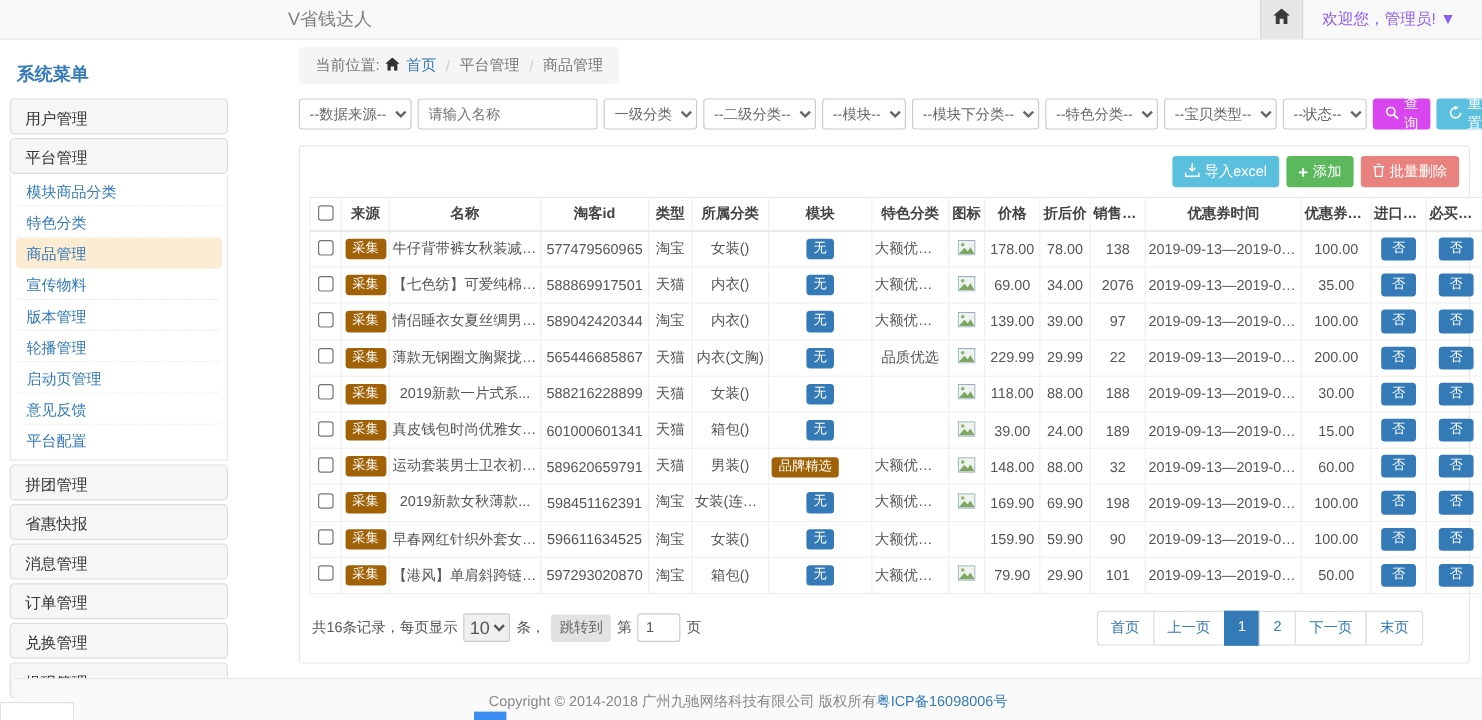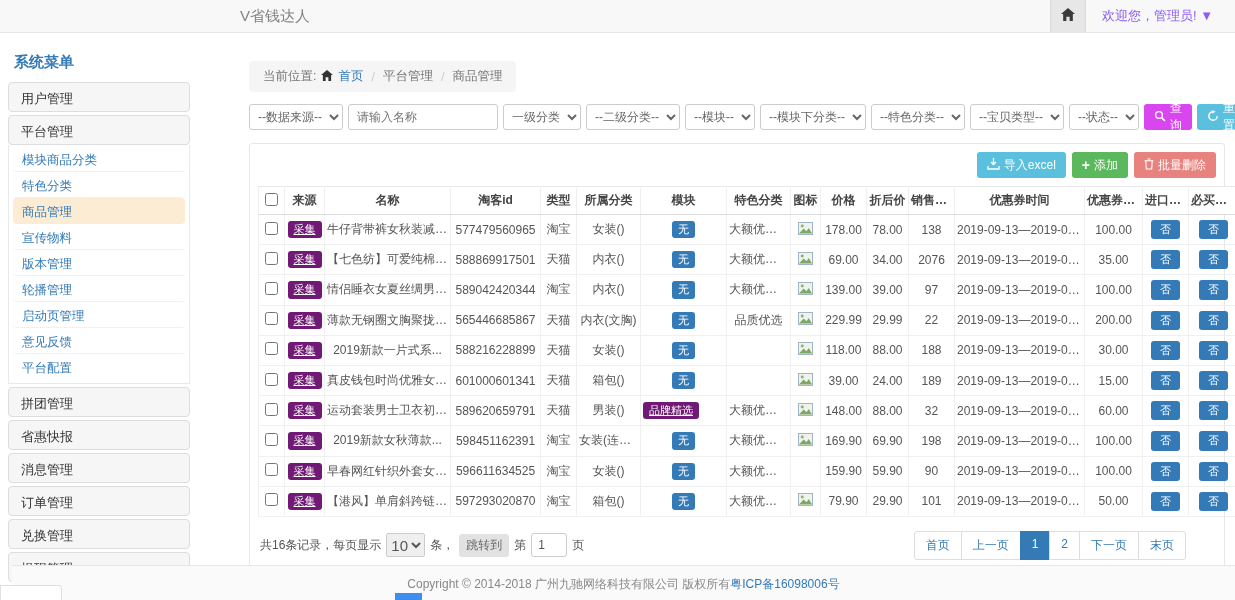--- a/index.html
+++ b/index.html
@@ -20,21 +20,21 @@
   .sidebar { width:182px; margin:14px 0 0 8px; flex:none; }
   .sidebar-title { color:#337ab7; font-weight:bold; font-size:15px; margin:6px 0 10px 6px; }
   .menu-group { background:#f6f6f6; border:1px solid #ddd; border-radius:4px;
     padding:7px 12px; font-size:13px; color:#333; margin-top:3px; cursor:pointer; height:30px; }
   .submenu { background:#fff; border:1px solid #e9e9e9; border-top:none; padding:1px 4px 3px 4px; }
   .menu-link { color:#337ab7; font-size:12.5px; padding:6px 9px; border-bottom:1px dotted #e3e3e3;
     cursor:pointer; border-radius:4px; height:26px; }
   .menu-link:last-child { border-bottom:none; }
   .menu-link.active { background:#fcecd4; border-bottom-color:transparent; }
 
-  .main { flex:1; margin:28px 10px 0 20px; min-width:0;padding-left:39px; }
+  .main { flex:1; margin:6px 10px 0 20px; min-width:0;padding-left:39px; }
   .breadcrumb { display:inline-flex; align-items:center; gap:5px; background:#f5f5f5;
     border-radius:4px; padding:7px 14px; font-size:12.5px; color:#777; }
   .breadcrumb .bc-home { color:#337ab7; cursor:pointer; }
   .breadcrumb .sep { color:#ccc; margin:0 3px; }
 
   
   .filters { display:flex; align-items:center; gap:5px; margin-top:12px; flex-wrap:nowrap; }
   .fsel, .finput { height:26px; border:1px solid #ccc; border-radius:3px; font-size:12px;
     color:#666; background:#fff; padding:2px 4px; font-family:inherit; }
   .finput { padding:2px 8px; }
@@ -46,21 +46,21 @@
   .btn-danger-soft { background:#e8827e; }
 
   
   .panel { border:1px solid #e7e7e7; border-radius:3px; margin-top:13px; padding:8px; background:#fff; }
   .panel-actions { display:flex; justify-content:flex-end; gap:6px; margin-bottom:8px; }
   table { width:100%; border-collapse:collapse; table-layout:fixed; font-size:12px; color:#555; }
   th,td { border:1px solid #f0f0f0; border-top:1px solid #e7e7e7; padding:5px 2px; text-align:center;
     white-space:nowrap; overflow:hidden; text-overflow:ellipsis; }
   thead th { color:#444; font-weight:bold; background:#fff; border-bottom:1px solid #ddd; }
   .badge { display:inline-block; color:#fff; border-radius:3px; padding:2px 6px; font-size:11px; line-height:1.2; }
-  .badge-orange { background:#701a75;text-decoration:underline; }
+  .badge-orange { background:#a16207; }
   .badge-blue { background:#337ab7; }
   .mtext { margin-left:2px; }
   .mini-btn { display:inline-block; border:none; border-radius:3px; color:#fff; font-size:11px;
     padding:3px 9px; cursor:pointer; font-family:inherit; line-height:1.2; }
   .mini-blue { background:#337ab7; }
   .mini-green { background:#5cb85c; }
   .thumb { display:inline-block; line-height:0; }
 
   
   .pg-row { display:flex; align-items:center; justify-content:space-between; margin:14px 2px 6px 2px; }

